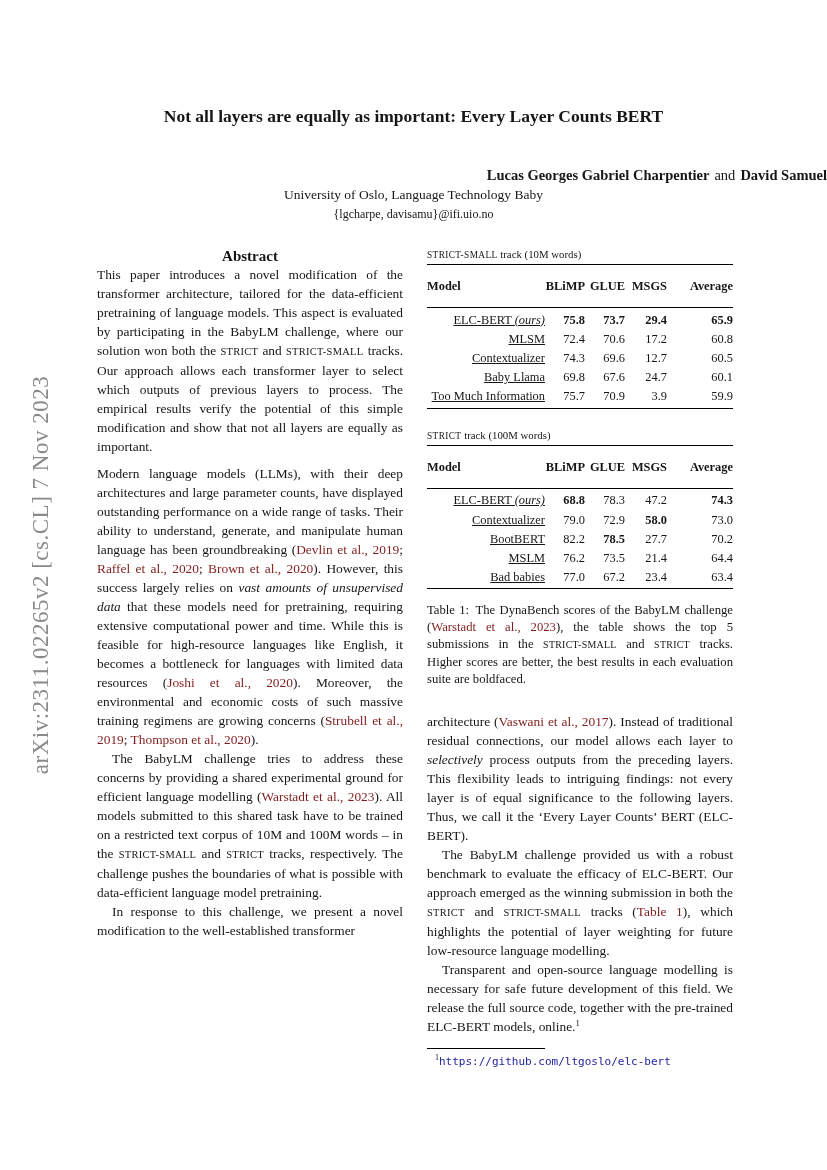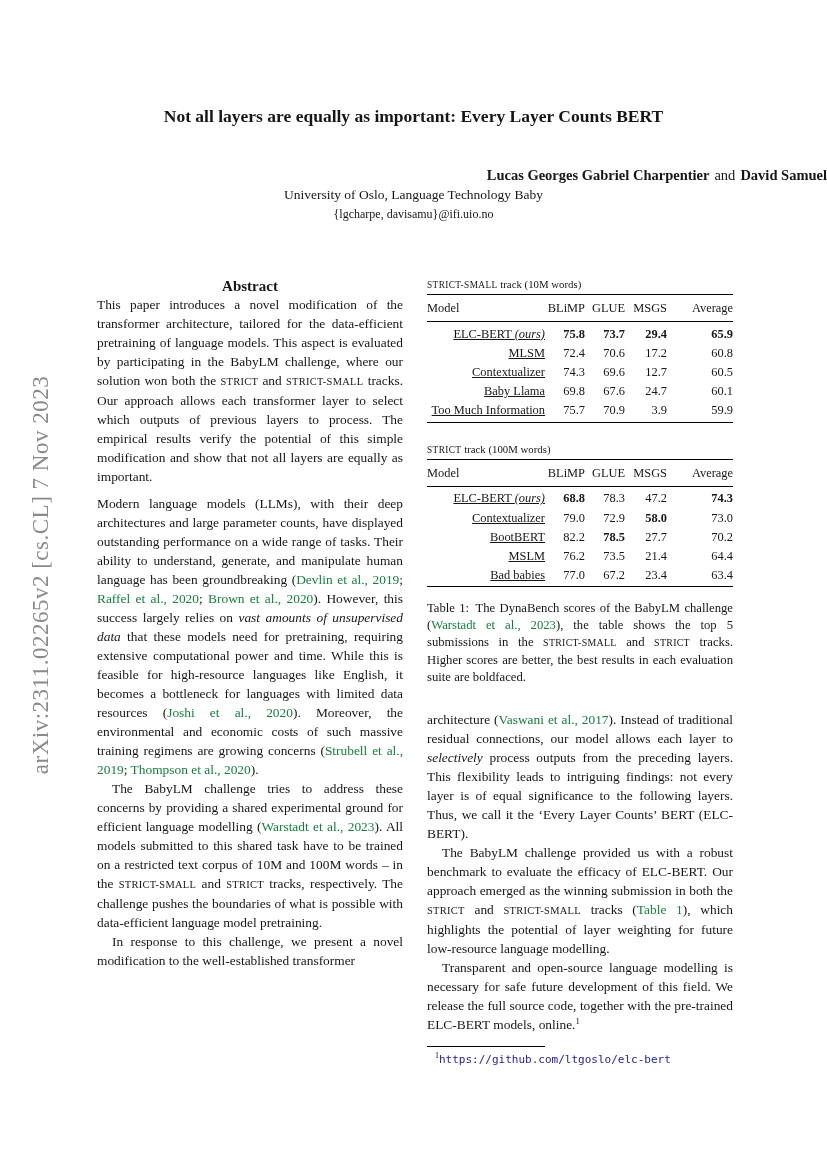--- a/index.html
+++ b/index.html
@@ -39,41 +39,41 @@
   .affil{margin-top:3px;text-align:center;font-size:13.5px;}
   .email{
     margin-top:4px;text-align:center;
     font-family:Liberation Serif, serif;
     font-size:12px;
   }
   .columns{
     display:flex;
     padding-left:97px;
     gap:24px;
-    margin-top:56px;
+    margin-top:26px;
   }
   .col{width:306px;}
   .abs-heading{text-align:center;font-size:15px;font-weight:700;}
   .abs-body{
     margin:21px 23px 0 24px;
     font-size:13.2px;line-height:19px;
     text-align:justify;
     hyphens:auto;-webkit-hyphens:auto;
   }
   .sec-heading{margin-top:17px;font-size:15.5px;font-weight:700;}
   .sec-num{margin-right:14px;}
   .para{
     margin:0;
     font-size:13.4px;line-height:19px;
     text-align:justify;
     hyphens:auto;-webkit-hyphens:auto;
   }
   .body-text{margin-top:8px;}
   .para + .para{text-indent:15px;}
-  .cite{color:#15803d;}
+  .cite{color:#7f1d1d;}
   .i{font-style:italic;}
   .sc{font-size:0.78em;letter-spacing:0.3px;}
   .b{font-weight:700;}
   .sup{vertical-align:super;font-size:0.65em;line-height:0;}
   .tbl-label{font-size:10.8px;margin-bottom:4px;}
   .tbl-label .sc2{font-size:9.3px;letter-spacing:0.4px;}
   table.results{
     width:100%;
     border-collapse:collapse;
     table-layout:fixed;
@@ -81,22 +81,22 @@
     line-height:1.15;
   }
   table.results col.c-model{width:118px;}
   table.results col.c-blimp{width:40px;}
   table.results col.c-glue{width:40px;}
   table.results col.c-msgs{width:42px;}
   table.results col.c-avg{width:66px;}
   table.results th{
     border-top:1.4px solid #000;
     border-bottom:0.9px solid #000;
-    padding:6px 0;
-    font-weight:400;
+    padding:14px 0;
+    font-weight:700;
     text-align:right;
     white-space:nowrap;
   }
   table.results th:first-child{text-align:left;}
   table.results td{
     padding:2.4px 0;
     text-align:right;
     white-space:nowrap;
     overflow:hidden;
   }

